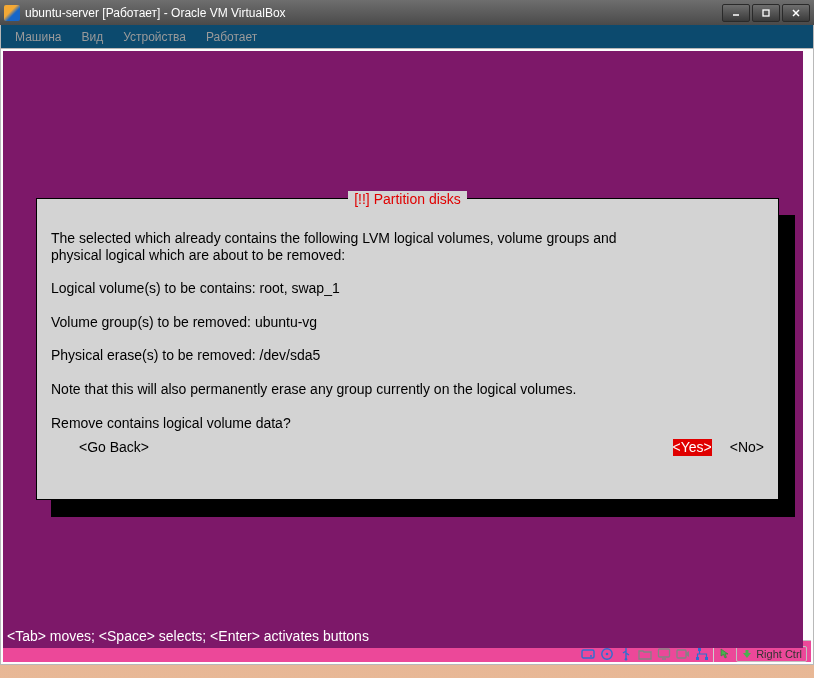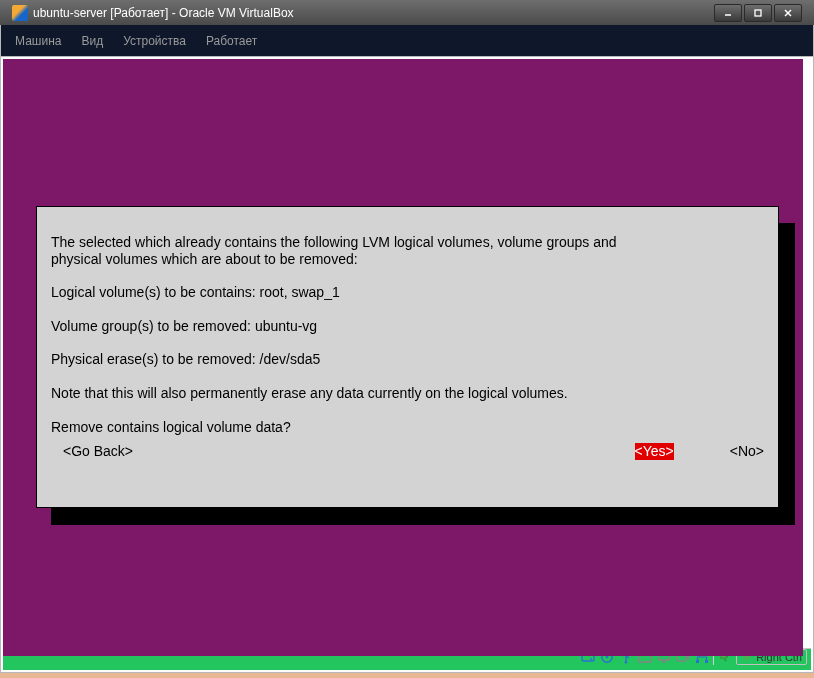--- a/index.html
+++ b/index.html
@@ -1,38 +1,38 @@
 <!DOCTYPE html>
 <html><head>
   <meta charset="utf-8">
   <style>
     * { margin: 0; padding: 0; box-sizing: border-box; font-family: Arial, sans-serif; }
     body { width: 814px; height: 678px; overflow: hidden; background: linear-gradient(to bottom, #C89070, #E8B896); display: flex; flex-direction: column; }
-    .titlebar { height: 25px; background: linear-gradient(to bottom, #6E6E6E, #4A4A4A); display: flex; align-items: center; padding: 0 12px; font-size: 12px; color: #fff; }
+    .titlebar { height: 25px; background: linear-gradient(to bottom, #6E6E6E, #4A4A4A); display: flex; align-items: center; padding: 0 4px; font-size: 12px; color: #fff; }
     .titlebar-icon { width: 16px; height: 16px; margin-right: 5px; background: linear-gradient(135deg, #F4A935, #F4A935 40%, #1666C8 60%, #1666C8); border-radius: 2px; flex-shrink: 0; }
     .titlebar-title { flex: 1; white-space: nowrap; overflow: hidden; }
     .win-controls { display: flex; gap: 2px; }
     .win-btn { width: 28px; height: 18px; background: linear-gradient(to bottom, #6E6E6E, #3A3A3A); border: 1px solid #2A2A2A; border-radius: 2px; display: flex; align-items: center; justify-content: center; color: #fff; cursor: pointer; }
     .win-btn svg { width: 10px; height: 10px; }
-    .menubar { height: 32px; display: flex; align-items: center; padding: 0 4px; background: #0f172a; border: 1px solid #B8B8B8; border-top: none; font-size: 12px; color: #9A9A9A; }
+    .menubar { height: 24px; display: flex; align-items: center; padding: 0 4px; background: #0c4a6e; border: 1px solid #B8B8B8; border-top: none; font-size: 12px; color: #9A9A9A; }
     .menu-item { padding: 3px 10px; cursor: pointer; }
     .content { height: 616px; background: #FDFDFD; border: 1px solid #B8B8B8; border-top: none; padding: 2px; display: flex; flex-direction: column; }
     .vm-screen { width: 800px; height: 600px; background: #7D1869; position: relative; font-family: "Courier New", monospace; font-size: 14px; color: #fff; }
     .shadow-box { position: absolute; left: 48px; top: 164px; width: 744px; height: 302px; background: #000; }
     .dialog { position: absolute; left: 33px; top: 147px; width: 743px; height: 302px; background: #D3D3D3; border: 1px solid #000; color: #000; line-height: 1.2; }
     .dialog-header { text-align: center; margin-top: -8px; height: 12px; }
     .header-text { background: #D3D3D3; padding: 0 6px; color: #E00000; }
     .dialog-body { padding: 10px 14px 0 14px; white-space: pre-wrap; }
     .btn-row { display: flex; padding: 8px 14px 4px 14px; }
     .btn { cursor: pointer; }
-    .go-back { margin-left: 12px; }
+    .go-back { margin-left: 28px; }
     .spacer { flex: 1; }
-    .yes { background: #E00000; color: #fff; margin-right: 56px; }
+    .yes { background: #E00000; color: #fff; margin-right: 18px; }
     .footer-hint { position: absolute; bottom: 4px; left: 4px; color: #fff; font-size: 14px; }
-    .statusbar { height: 22px; display: flex; align-items: flex-start; justify-content: flex-end; gap: 3px; padding: 0 4px; font-size: 11px; border-top: 1px solid #C4C4C4; background: #22c55e; margin-top: -8px;}
+    .statusbar { height: 22px; display: flex; align-items: flex-end; justify-content: flex-end; gap: 3px; padding: 0 4px; font-size: 11px; border-top: 1px solid #C4C4C4; background: #ec4899; margin-top: -8px;}
     .status-icon { width: 16px; height: 16px; display: flex; align-items: center; justify-content: center; }
     .status-icon svg { width: 14px; height: 14px; }
     .divider { width: 1px; height: 16px; background: #CFCFCF; }
     .host-key { display: flex; align-items: center; border: 1px solid #C0C0C0; border-radius: 2px; padding: 1px 4px; gap: 3px; color: #333; }
     .host-key svg { width: 12px; height: 12px; }
   </style>
 </head>
 <body>
 
 <div class="titlebar">
@@ -62,41 +62,45 @@
   <span class="menu-item">Машина</span>
   <span class="menu-item">Вид</span>
   <span class="menu-item">Устройства</span>
   <span class="menu-item">Работает</span>
 </div>
 
 <div class="content">
   <div class="vm-screen">
     <div class="shadow-box"></div>
     <div class="dialog">
+      <div class="dialog-header">
+        <span class="header-text">[!!] Partition disks</span>
+      </div>
       <div class="dialog-body">
 <span>The selected which already contains the following LVM logical volumes, volume groups and</span>
-<span>physical volumes which are about to be removed:</span>
+<span>physical logical which are about to be removed:</span>
 
 <span>Logical volume(s) to be contains: root, swap_1</span>
 
 <span>Volume group(s) to be removed: ubuntu-vg</span>
 
 <span>Physical erase(s) to be removed: /dev/sda5</span>
 
-<span>Note that this will also permanently erase any data currently on the logical volumes.</span>
+<span>Note that this will also permanently erase any group currently on the logical volumes.</span>
 
 <span>Remove contains logical volume data?</span>
 </div>
       <div class="btn-row">
         <span class="btn go-back">&lt;Go Back&gt;</span>
         <span class="spacer"></span>
         <span class="btn yes">&lt;Yes&gt;</span>
         <span class="btn">&lt;No&gt;</span>
       </div>
     </div>
+    <div class="footer-hint">&lt;Tab&gt; moves; &lt;Space&gt; selects; &lt;Enter&gt; activates buttons</div>
   </div>
 
   <div class="statusbar">
     <span class="status-icon">
       <svg viewBox="0 0 14 14">
           <rect x="1" y="3" width="12" height="8" rx="1.5" fill="none" stroke="#2C6FD2" stroke-width="1.4"></rect>
           <circle cx="10" cy="9" r="1" fill="#2C6FD2"></circle>
         </svg>
     </span>
     <span class="status-icon">

